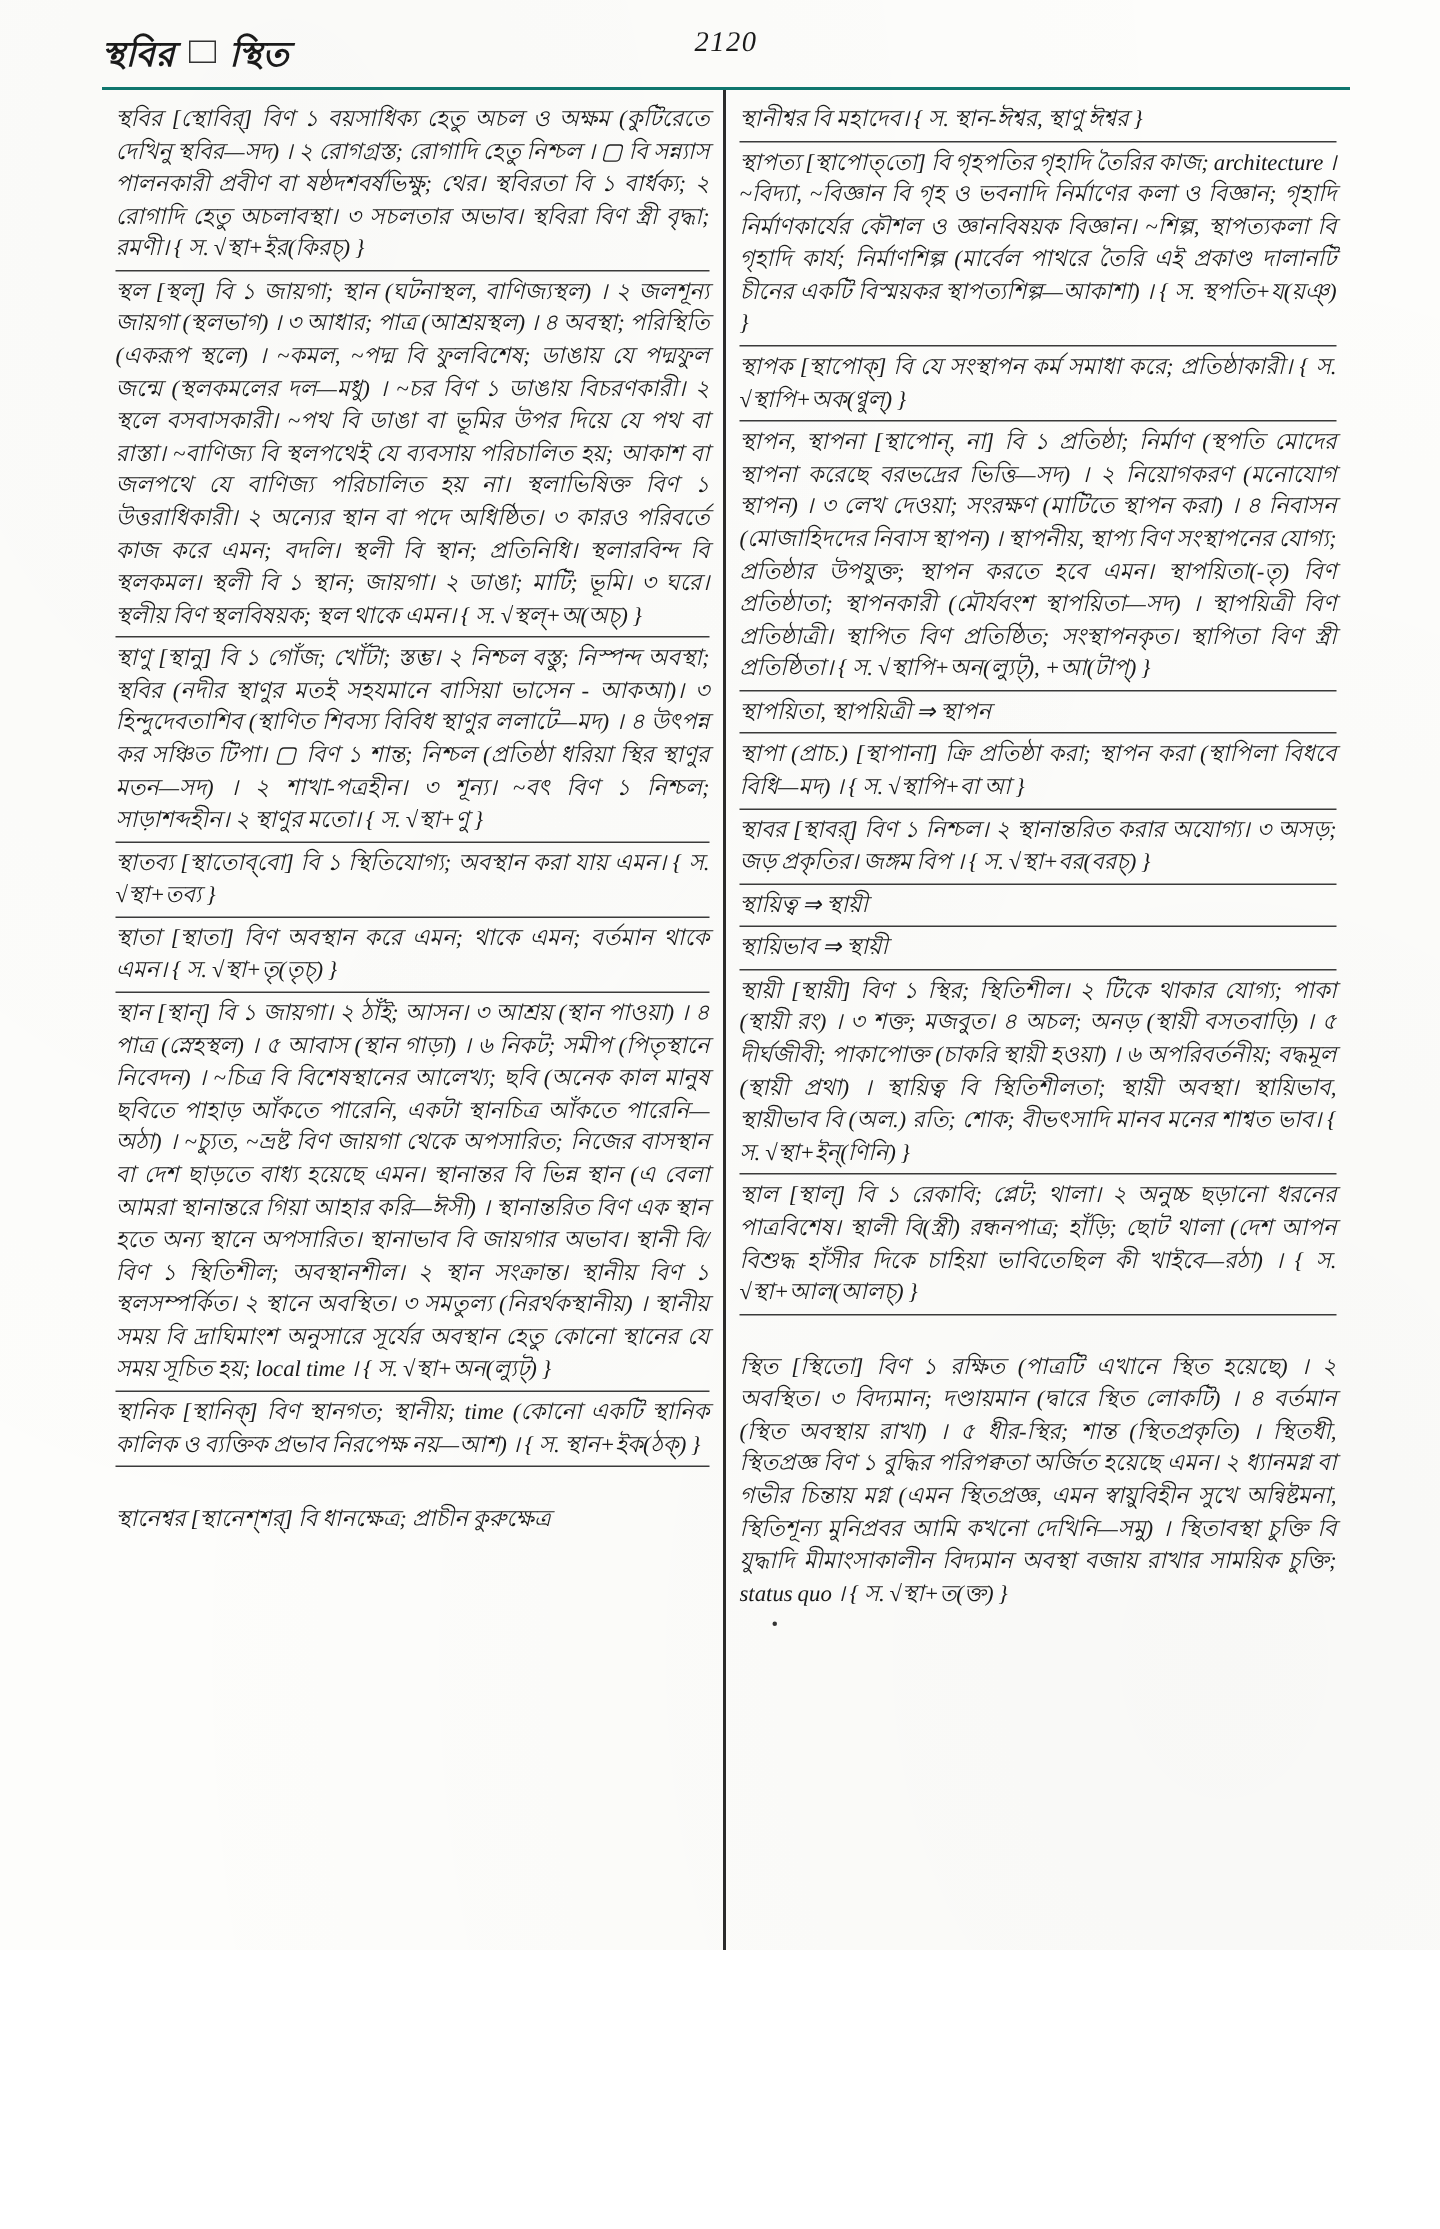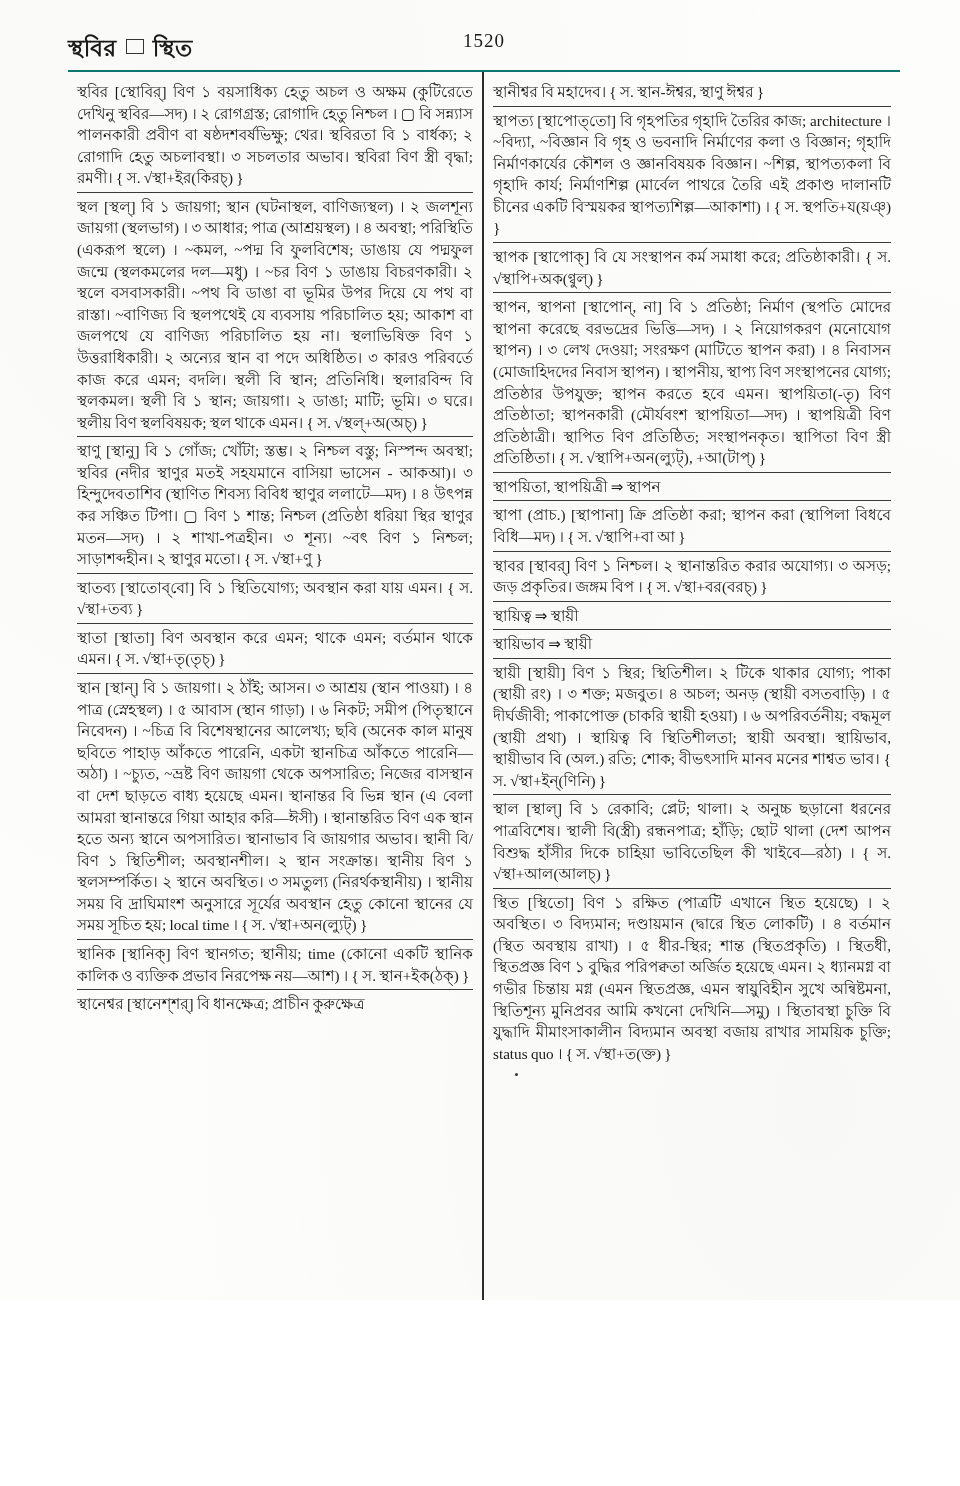--- a/index.html
+++ b/index.html
@@ -11,23 +11,24 @@
     width: 960px;
     height: 1486px;
     font-family: "Liberation Serif", serif;
     color: #1a1a1a;
   }
   .page {
     position: relative;
     width: 960px;
     height: 1300px;
     box-sizing: border-box;
-    padding: 30px 60px 24px 68px;
+    padding: 18px 60px 24px 68px;
     background: #fdfdfb;
     overflow: hidden;
+    font-style: italic;
   }
   
   .page::before {
     content: "";
     position: absolute;
     inset: 0;
     background:
       radial-gradient(ellipse at 20% 10%, rgba(0,0,0,0.015), transparent 60%),
       radial-gradient(ellipse at 85% 85%, rgba(0,0,0,0.02), transparent 65%);
     pointer-events: none;
@@ -82,20 +83,21 @@
   .col.left {
     border-right: 2px solid #2b2b2b;
   }
 
   .entry {
     border-bottom: 1px solid #3a3a3a;
     padding: 3px 0 3px 0;
   }
   .entry:last-child {
     border-bottom: none;
+    margin-top: 21px;
   }
   .entry-body {
     font-size: 15.2px;
     line-height: 1.42;
     text-align: justify;
     word-spacing: -0.5px;
     text-indent: 0;
     hyphens: none;
   }
   .xref-entry .entry-body {
@@ -113,21 +115,21 @@
 </style>
 </head>
 <body>
 
 <div class="page">
 
   <div class="running-head">
     <span class="rh-left">স্থবির</span>
     <span class="rh-sep"></span>
     <span class="rh-left">স্থিত</span>
-    <span class="rh-page">1520</span>
+    <span class="rh-page">2120</span>
   </div>
 
   <div class="columns">
 
     <div class="col left">
       <div class="entry">
         <div class="entry-body">স্থবির [স্থোবির্] বিণ ১ বয়সাধিক্য হেতু অচল ও অক্ষম (কুটিরেতে দেখিনু স্থবির—সদ) । ২ রোগগ্রস্ত; রোগাদি হেতু নিশ্চল । ▢ বি     সন্ন্যাস পালনকারী প্রবীণ বা ষষ্ঠদশবর্ষভিক্ষু; থের। স্থবিরতা বি ১ বার্ধক্য; ২ রোগাদি হেতু অচলাবস্থা। ৩ সচলতার অভাব। স্থবিরা বিণ স্ত্রী বৃদ্ধা; রমণী। { স. √স্থা+ইর(কিরচ্) }</div>
       </div>
       <div class="entry">
         <div class="entry-body">স্থল [স্থল্] বি ১ জায়গা; স্থান (ঘটনাস্থল, বাণিজ্যস্থল) । ২ জলশূন্য জায়গা (স্থলভাগ) । ৩ আধার; পাত্র (আশ্রয়স্থল) । ৪ অবস্থা; পরিস্থিতি (একরূপ স্থলে) । ~কমল, ~পদ্ম বি ফুলবিশেষ; ডাঙায় যে পদ্মফুল জন্মে (স্থলকমলের দল—মধু) । ~চর বিণ ১ ডাঙায় বিচরণকারী। ২ স্থলে বসবাসকারী। ~পথ বি ডাঙা বা ভূমির উপর দিয়ে যে পথ বা রাস্তা। ~বাণিজ্য বি স্থলপথেই যে ব্যবসায় পরিচালিত হয়; আকাশ বা জলপথে যে বাণিজ্য পরিচালিত হয় না। স্থলাভিষিক্ত বিণ ১ উত্তরাধিকারী। ২ অন্যের স্থান বা পদে অধিষ্ঠিত। ৩ কারও পরিবর্তে কাজ করে এমন; বদলি। স্থলী বি স্থান; প্রতিনিধি। স্থলারবিন্দ বি স্থলকমল। স্থলী বি ১ স্থান; জায়গা। ২ ডাঙা; মাটি; ভূমি। ৩ ঘরে। স্থলীয় বিণ স্থলবিষয়ক; স্থল থাকে এমন। { স. √স্থল্+অ(অচ্) }</div>

